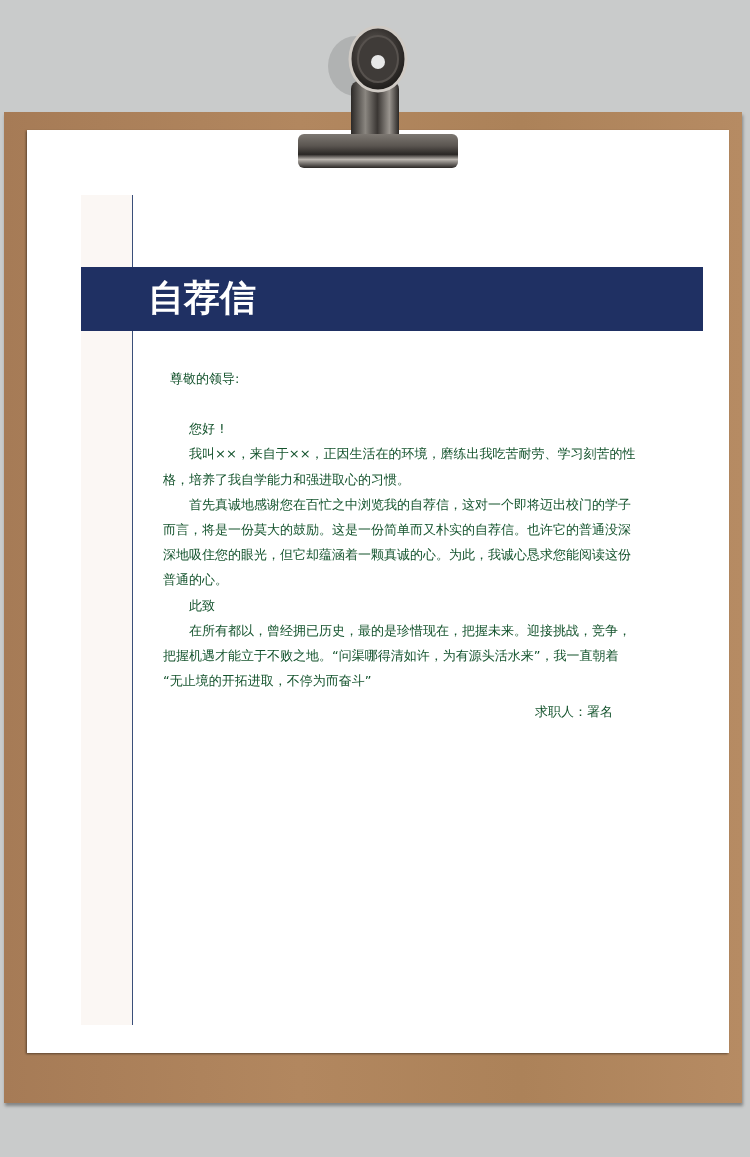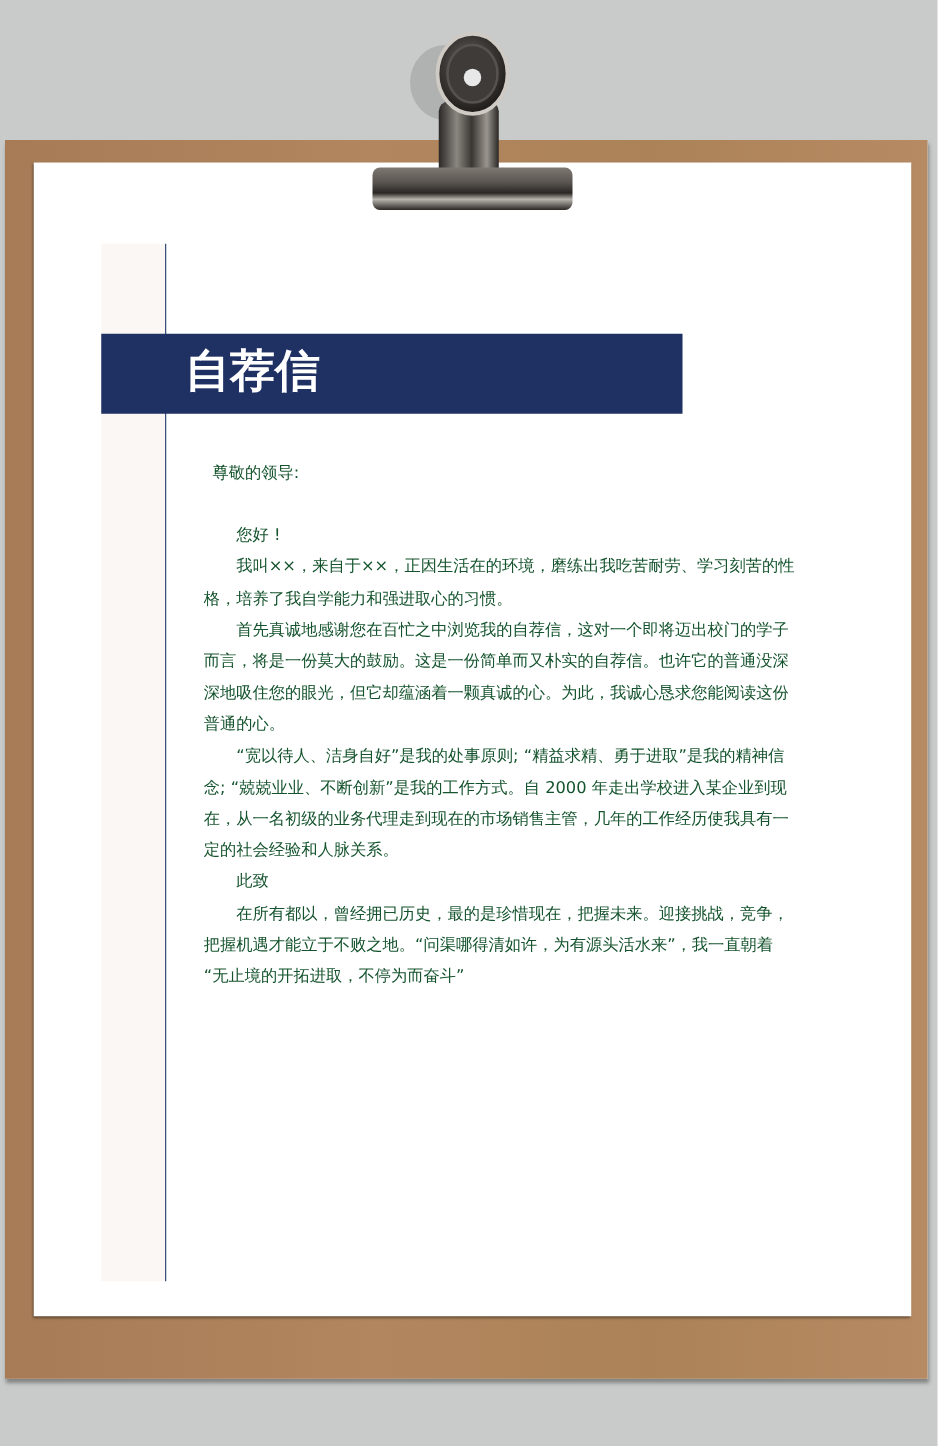--- a/index.html
+++ b/index.html
@@ -20,21 +20,21 @@
   }
   .side-strip {
     position: absolute; left: 81px; top: 195px; width: 52px; height: 830px;
     background: #fbf7f4;
   }
   .side-line {
     position: absolute; left: 132px; top: 195px; width: 1px; height: 830px;
     background: #3a4f7a;
   }
   .title-bar {
-    position: absolute; left: 81px; top: 267px; width: 465px; height: 64px;
+    position: absolute; left: 81px; top: 267px; width: 622px; height: 64px;
     background: #1f3063;
     text-align: right;
   }
   .title-text {
     position: absolute; left: 67px; top: 8px;
     color: #ffffff; font-size: 36px; font-weight: bold; letter-spacing: 0px;
     line-height: 46px;
   }
   .letter {
     position: absolute; left: 163px; top: 366px; width: 474px;
@@ -59,23 +59,23 @@
 
 <div class="title-bar">
   <div class="title-text">自荐信</div>
 </div>
 
 <div class="letter">
   <p class="salutation">尊敬的领导:</p>
   <p class="indent">您好 !</p>
   <p class="indent">我叫××，来自于××，正因生活在的环境，磨练出我吃苦耐劳、学习刻苦的性格，培养了我自学能力和强进取心的习惯。</p>
   <p class="indent">首先真诚地感谢您在百忙之中浏览我的自荐信，这对一个即将迈出校门的学子而言，将是一份莫大的鼓励。这是一份简单而又朴实的自荐信。也许它的普通没深深地吸住您的眼光，但它却蕴涵着一颗真诚的心。为此，我诚心恳求您能阅读这份普通的心。</p>
-  <p class="indent">“宽以待人、洁身自好”是我的处事原则; “精益求精、勇于进取”是我的精神信念; “兢兢业业、不断创新”是我的工作方式。自 2000 年走出学校进入某企业到现在，从一名初级的业务代理走到现在的市场销售主管，几年的工作经历使我具有一定的社会经验和人脉关系。</p>
   <p class="indent">此致</p>
   <p class="indent">在所有都以，曾经拥已历史，最的是珍惜现在，把握未来。迎接挑战，竞争，把握机遇才能立于不败之地。“问渠哪得清如许，为有源头活水来”，我一直朝着 “无止境的开拓进取，不停为而奋斗”</p>
+  <p class="signature">求职人：署名</p>
 </div>
 
 <svg class="clip" viewBox="0 0 170 145">
   <defs>
     <linearGradient id="metal" x1="0" y1="0" x2="1" y2="0">
       <stop offset="0" stop-color="#2b2826"></stop>
       <stop offset="0.3" stop-color="#8a8680"></stop>
       <stop offset="0.55" stop-color="#3a3633"></stop>
       <stop offset="0.8" stop-color="#9a958f"></stop>
       <stop offset="1" stop-color="#2a2725"></stop>

